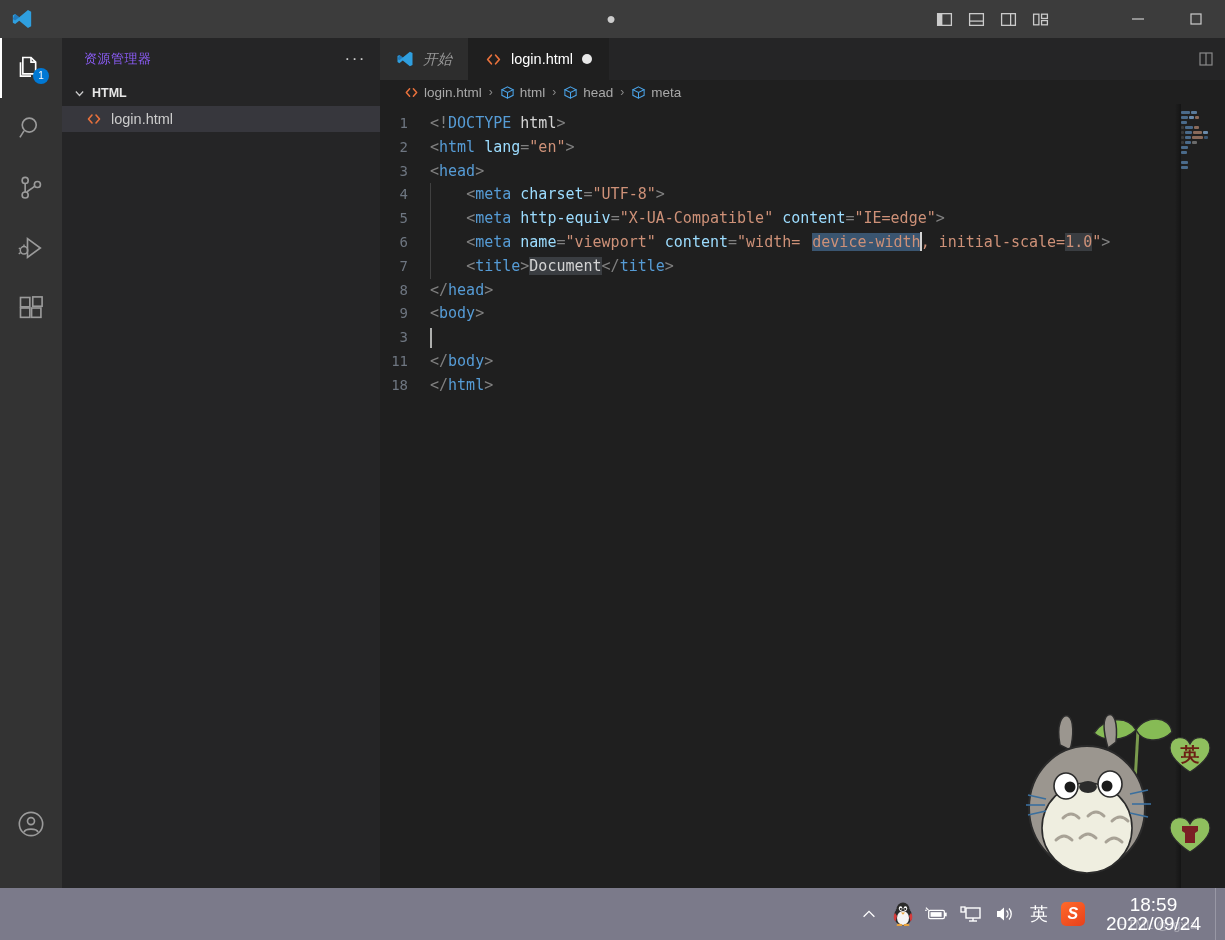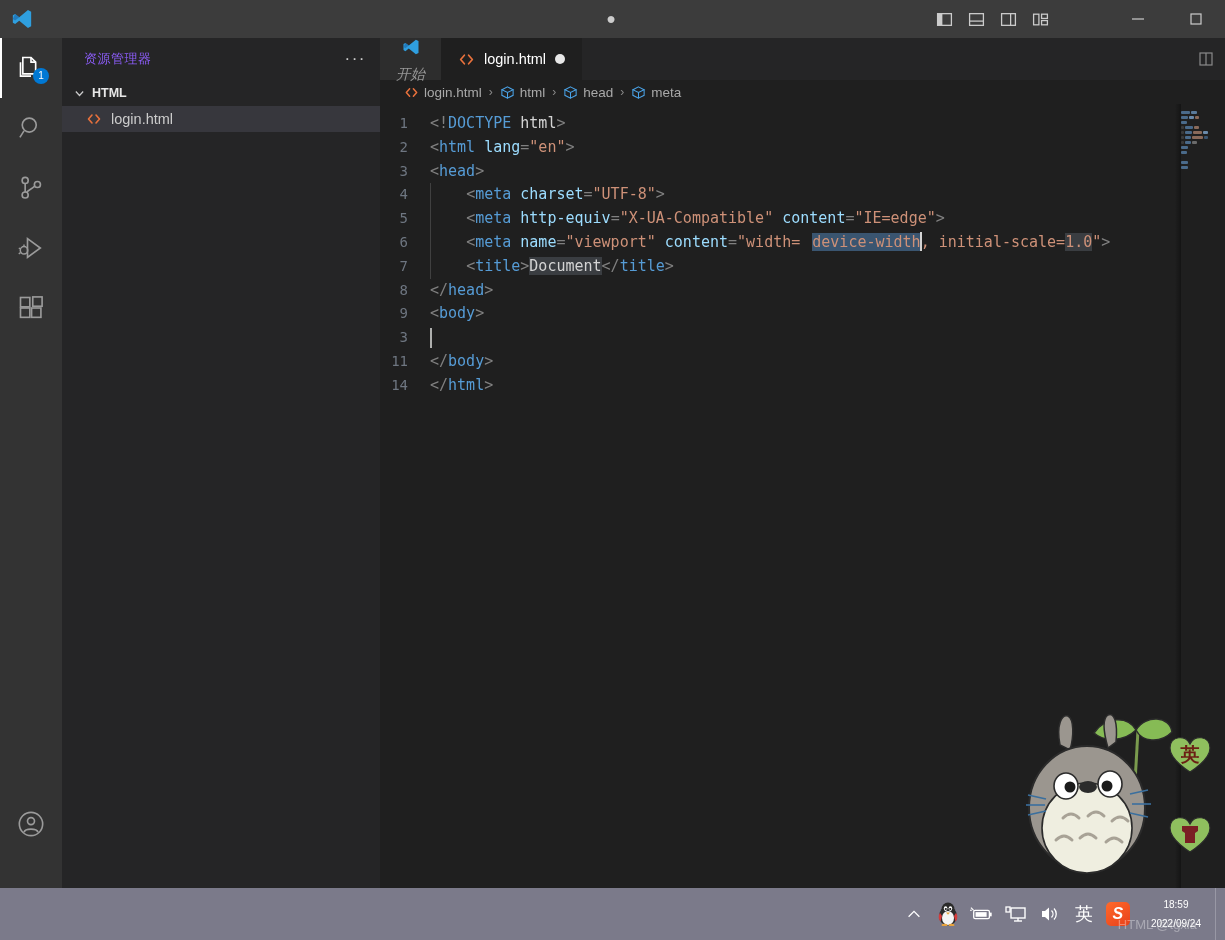--- a/index.html
+++ b/index.html
@@ -84,21 +84,21 @@
   .editor-zone {
     position: absolute; left: 380px; top: 38px; width: 845px; height: 850px;
     background: #1f1f1f;
   }
   .tabbar { height: 42px; background: #252526; display: flex; position: relative; }
   .tab {
     display: flex; align-items: center; gap: 9px;
     padding: 0 16px; height: 42px; cursor: pointer; position: relative;
     border-right: 1px solid #1f1f1f;
   }
-  .tab.inactive { background: #2d2d2d; flex-direction: column; }
+  .tab.inactive { background: #2d2d2d; }
   .tab.active { background: #1f1f1f; }
   .tab.active::before {
     content: ""; position: absolute; left: 0; right: 0; top: 0; height: 1px; background: #1f1f1f;
   }
   .tab-label { font-size: 14.5px; color: #969696; white-space: nowrap; }
   .tab.inactive .tab-label { font-style: italic; }
   .tab.active .tab-label { color: #ffffff; }
   .dirty-dot { width: 10px; height: 10px; border-radius: 50%; background: #e8e8e8; }
   .tab-actions { position: absolute; right: 0; top: 0; height: 42px; display: flex; align-items: center; padding-right: 4px; }
 
@@ -171,21 +171,21 @@
   }
   .tray { display: flex; align-items: center; gap: 0px; padding-right: 6px; }
   .tray-item {
     width: 34px; height: 40px; display: flex; align-items: center; justify-content: center;
     cursor: pointer;
   }
   .tray-ime {
     color: #ffffff; font-size: 18px; width: 34px; text-align: center; cursor: pointer;
   }
   .clock {
-    color: #ffffff; font-size: 10px; text-align: center; line-height: 19px;
+    color: #ffffff; font-size: 19px; text-align: center; line-height: 19px;
     padding: 0 14px 0 10px; cursor: pointer;
   }
   .show-desktop {
     width: 10px; height: 52px; border-left: 1px solid #9998a5; cursor: pointer;
   }
   .watermark {
     position: absolute; right: 28px; bottom: 8px;
     color: rgba(255,255,255,0.35); font-size: 13px; pointer-events: none;
     white-space: nowrap;
   }
@@ -464,21 +464,21 @@
           <span class="lnum">3</span>
           <span class="ctext" style="position:relative;">    <span class="caret-line10"></span></span>
         </div>
 
         <div class="cline">
           <span class="lnum">11</span>
           <span class="ctext"><span class="brk">&lt;/</span><span class="tag">body</span><span class="brk">&gt;</span></span>
         </div>
 
         <div class="cline">
-          <span class="lnum">14</span>
+          <span class="lnum">18</span>
           <span class="ctext"><span class="brk">&lt;/</span><span class="tag">html</span><span class="brk">&gt;</span></span>
         </div>
 
       </div>
     </div>
 
     <div class="mm-shadow"></div>
     <div class="minimap">
       <div class="mm-line" style="margin-top:6px;">
           <span class="mm-blk" style="width:9px;background:#4a6a8a;"></span>

